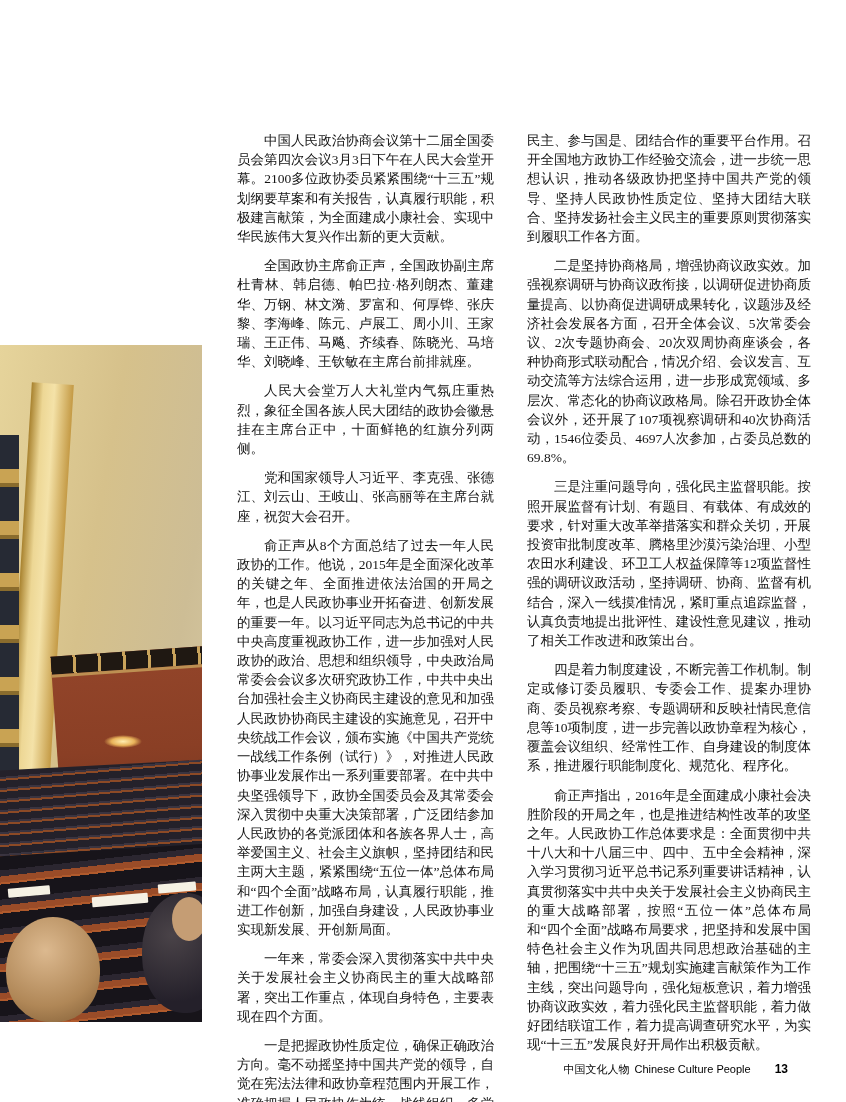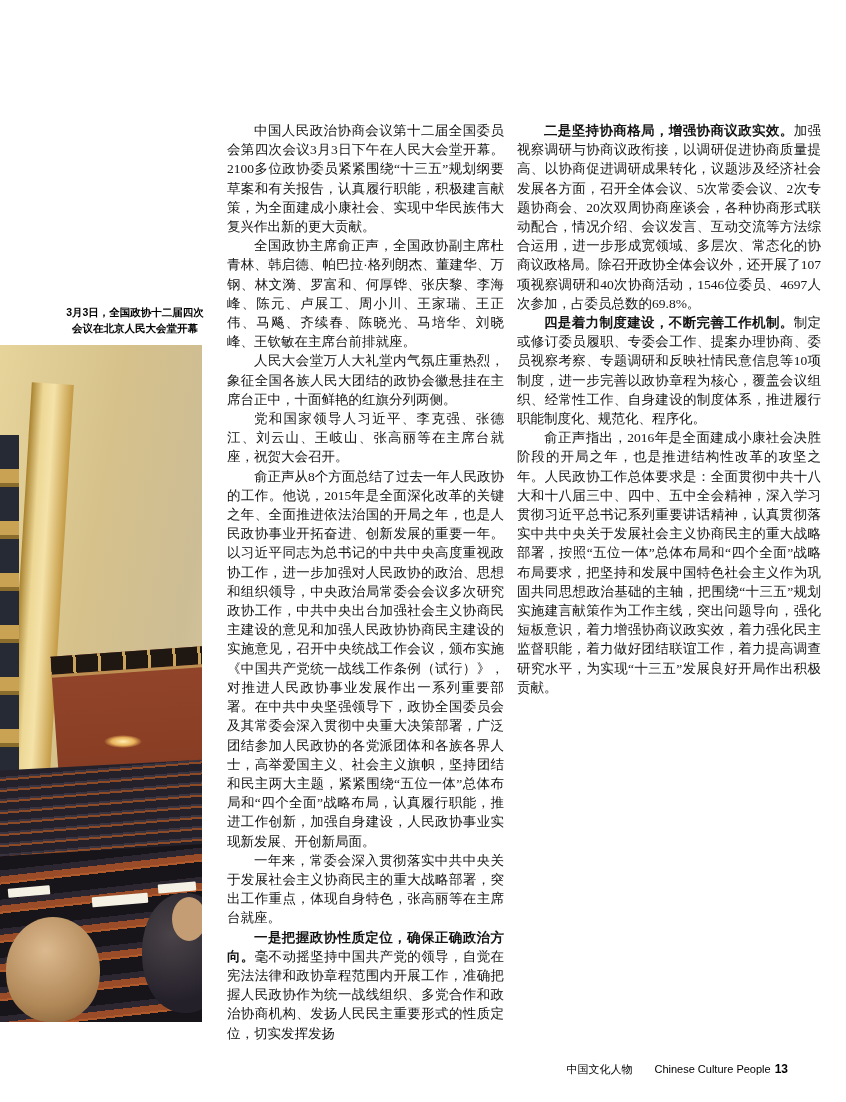--- a/index.html
+++ b/index.html
@@ -4,23 +4,23 @@
 <style>
   html,body{margin:0;padding:0;background:#888;}
   .page{position:relative;width:846px;height:1102px;background:#ffffff;overflow:hidden;
         font-family:"Liberation Serif","DejaVu Serif",serif;}
 
   
   .col{position:absolute;top:121px;font-size:13.5px;line-height:19.2px;color:#141414;
        text-align:justify;text-justify:inter-ideograph;}
   .col1{left:227px;width:277px;}
   .col2{left:517px;width:304px;}
-  .col p{margin:0;text-indent:2em;}
+  .col p{margin:10px;text-indent:2em;}
   .col p.cont{text-indent:0;}
-  .lead{font-weight:bold;font-family:"Liberation Sans","DejaVu Sans",sans-serif;}
+  .lead{font-weight:normal;font-family:"Liberation Sans","DejaVu Sans",sans-serif;}
 
   
   .caption{position:absolute;left:45px;top:304px;width:180px;text-align:center;
            font-family:"Liberation Sans","DejaVu Sans",sans-serif;
            font-weight:bold;font-size:10.5px;line-height:16px;color:#000;}
 
   
   .photo{position:absolute;left:0;top:345px;width:202px;height:677px;overflow:hidden;
          background:linear-gradient(100deg,#e6d49b 0%,#d6c18b 40%,#cdbd95 72%,#d9cca7 100%);}
   .ph-pillar{position:absolute;left:12px;top:38px;width:42px;height:650px;
@@ -51,32 +51,28 @@
                 background:radial-gradient(circle at 42% 32%,#dcb98f,#b08757 62%,#7d5a33 100%);}
   .ph-head2{position:absolute;right:-26px;top:548px;width:86px;height:120px;border-radius:48%;
             background:radial-gradient(circle at 35% 35%,#4a4348,#24202a 70%);}
   .ph-head2-skin{position:absolute;right:-4px;top:552px;width:34px;height:44px;border-radius:50%;
                  background:#c59d74;}
 
   
   .footer{position:absolute;top:1062px;right:58px;white-space:nowrap;
           font-family:"Liberation Sans","DejaVu Sans",sans-serif;
           font-size:11px;color:#000;}
-  .footer .pagenum{font-weight:bold;margin-left:4px;font-size:12px;}
-  .footer .en{margin-left:22px;text-align:center;}
+  .footer .pagenum{font-weight:bold;margin-left:24px;font-size:12px;}
+  .footer .en{margin-left:5px;text-align:center;}
 </style>
 </head>
 <body>
 
 <div class="page">
 
-  <div class="caption">
-    <div>3月3日，全国政协十二届四次</div>
-    <div>会议在北京人民大会堂开幕</div>
-  </div>
 
   <div class="photo">
     <div class="ph-pillar"></div>
     <div class="ph-balcony"></div>
     <div class="ph-doorband">
       <div class="ph-transom"></div>
       <div class="ph-doorline"></div>
     </div>
     <div class="ph-lamp"></div>
     <div class="ph-aud-far"></div>
@@ -88,26 +84,28 @@
     <div class="ph-head2-skin"></div>
     <div class="ph-head-bald"></div>
   </div>
 
   <div class="col col1">
     <p><span class="lead"></span><span>中国人民政治协商会议第十二届全国委员会第四次会议3月3日下午在人民大会堂开幕。2100多位政协委员紧紧围绕“十三五”规划纲要草案和有关报告，认真履行职能，积极建言献策，为全面建成小康社会、实现中华民族伟大复兴作出新的更大贡献。</span></p>
     <p><span class="lead"></span><span>全国政协主席俞正声，全国政协副主席杜青林、韩启德、帕巴拉·格列朗杰、董建华、万钢、林文漪、罗富和、何厚铧、张庆黎、李海峰、陈元、卢展工、周小川、王家瑞、王正伟、马飚、齐续春、陈晓光、马培华、刘晓峰、王钦敏在主席台前排就座。</span></p>
     <p><span class="lead"></span><span>人民大会堂万人大礼堂内气氛庄重热烈，象征全国各族人民大团结的政协会徽悬挂在主席台正中，十面鲜艳的红旗分列两侧。</span></p>
     <p><span class="lead"></span><span>党和国家领导人习近平、李克强、张德江、刘云山、王岐山、张高丽等在主席台就座，祝贺大会召开。</span></p>
     <p><span class="lead"></span><span>俞正声从8个方面总结了过去一年人民政协的工作。他说，2015年是全面深化改革的关键之年、全面推进依法治国的开局之年，也是人民政协事业开拓奋进、创新发展的重要一年。以习近平同志为总书记的中共中央高度重视政协工作，进一步加强对人民政协的政治、思想和组织领导，中央政治局常委会会议多次研究政协工作，中共中央出台加强社会主义协商民主建设的意见和加强人民政协协商民主建设的实施意见，召开中央统战工作会议，颁布实施《中国共产党统一战线工作条例（试行）》，对推进人民政协事业发展作出一系列重要部署。在中共中央坚强领导下，政协全国委员会及其常委会深入贯彻中央重大决策部署，广泛团结参加人民政协的各党派团体和各族各界人士，高举爱国主义、社会主义旗帜，坚持团结和民主两大主题，紧紧围绕“五位一体”总体布局和“四个全面”战略布局，认真履行职能，推进工作创新，加强自身建设，人民政协事业实现新发展、开创新局面。</span></p>
-    <p><span class="lead"></span><span>一年来，常委会深入贯彻落实中共中央关于发展社会主义协商民主的重大战略部署，突出工作重点，体现自身特色，张高丽等在主席台就座。</span></p>
+    <p><span class="lead"></span><span>一年来，常委会深入贯彻落实中共中央关于发展社会主义协商民主的重大战略部署，突出工作重点，体现自身特色，主要表现在四个方面。</span></p>
     <p><span class="lead">一是把握政协性质定位，确保正确政治方向。</span><span>毫不动摇坚持中国共产党的领导，自觉在宪法法律和政协章程范围内开展工作，准确把握人民政协作为统一战线组织、多党合作和政治协商机构、发扬人民民主重要形式的性质定位，切实发挥发扬</span></p>
   </div>
 
   <div class="col col2">
+    <p class="cont"><span class="lead"></span><span>民主、参与国是、团结合作的重要平台作用。召开全国地方政协工作经验交流会，进一步统一思想认识，推动各级政协把坚持中国共产党的领导、坚持人民政协性质定位、坚持大团结大联合、坚持发扬社会主义民主的重要原则贯彻落实到履职工作各方面。</span></p>
     <p><span class="lead">二是坚持协商格局，增强协商议政实效。</span><span>加强视察调研与协商议政衔接，以调研促进协商质量提高、以协商促进调研成果转化，议题涉及经济社会发展各方面，召开全体会议、5次常委会议、2次专题协商会、20次双周协商座谈会，各种协商形式联动配合，情况介绍、会议发言、互动交流等方法综合运用，进一步形成宽领域、多层次、常态化的协商议政格局。除召开政协全体会议外，还开展了107项视察调研和40次协商活动，1546位委员、4697人次参加，占委员总数的69.8%。</span></p>
+    <p><span class="lead">三是注重问题导向，强化民主监督职能。</span><span>按照开展监督有计划、有题目、有载体、有成效的要求，针对重大改革举措落实和群众关切，开展投资审批制度改革、腾格里沙漠污染治理、小型农田水利建设、环卫工人权益保障等12项监督性强的调研议政活动，坚持调研、协商、监督有机结合，深入一线摸准情况，紧盯重点追踪监督，认真负责地提出批评性、建设性意见建议，推动了相关工作改进和政策出台。</span></p>
     <p><span class="lead">四是着力制度建设，不断完善工作机制。</span><span>制定或修订委员履职、专委会工作、提案办理协商、委员视察考察、专题调研和反映社情民意信息等10项制度，进一步完善以政协章程为核心，覆盖会议组织、经常性工作、自身建设的制度体系，推进履行职能制度化、规范化、程序化。</span></p>
     <p><span class="lead"></span><span>俞正声指出，2016年是全面建成小康社会决胜阶段的开局之年，也是推进结构性改革的攻坚之年。人民政协工作总体要求是：全面贯彻中共十八大和十八届三中、四中、五中全会精神，深入学习贯彻习近平总书记系列重要讲话精神，认真贯彻落实中共中央关于发展社会主义协商民主的重大战略部署，按照“五位一体”总体布局和“四个全面”战略布局要求，把坚持和发展中国特色社会主义作为巩固共同思想政治基础的主轴，把围绕“十三五”规划实施建言献策作为工作主线，突出问题导向，强化短板意识，着力增强协商议政实效，着力强化民主监督职能，着力做好团结联谊工作，着力提高调查研究水平，为实现“十三五”发展良好开局作出积极贡献。</span></p>
   </div>
 
   <div class="footer">
     <span>中国文化人物</span><span class="en">Chinese Culture People</span><span class="pagenum">13</span>
   </div>
 
 </div>
 

